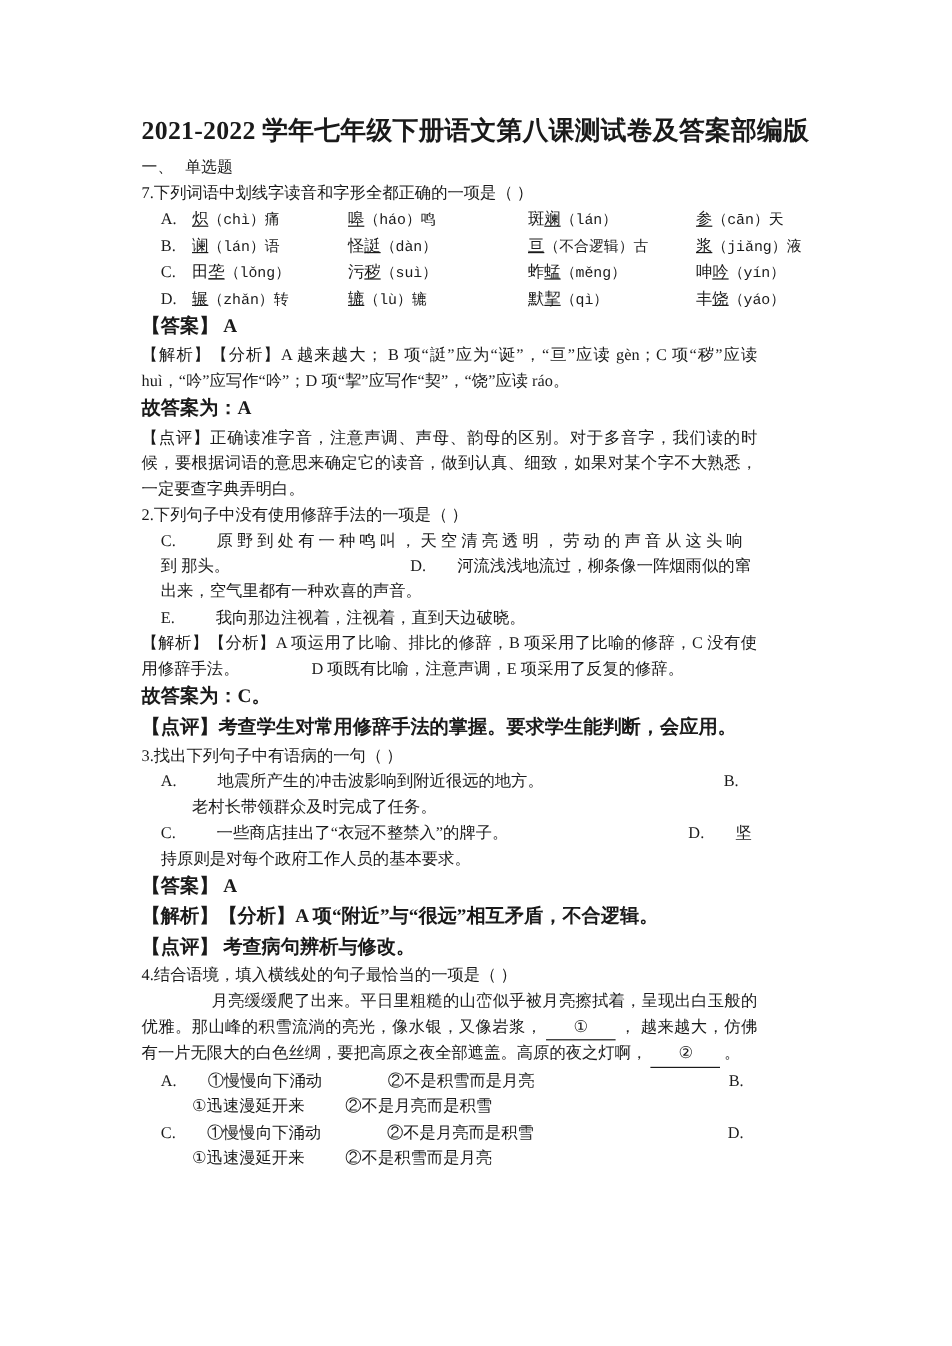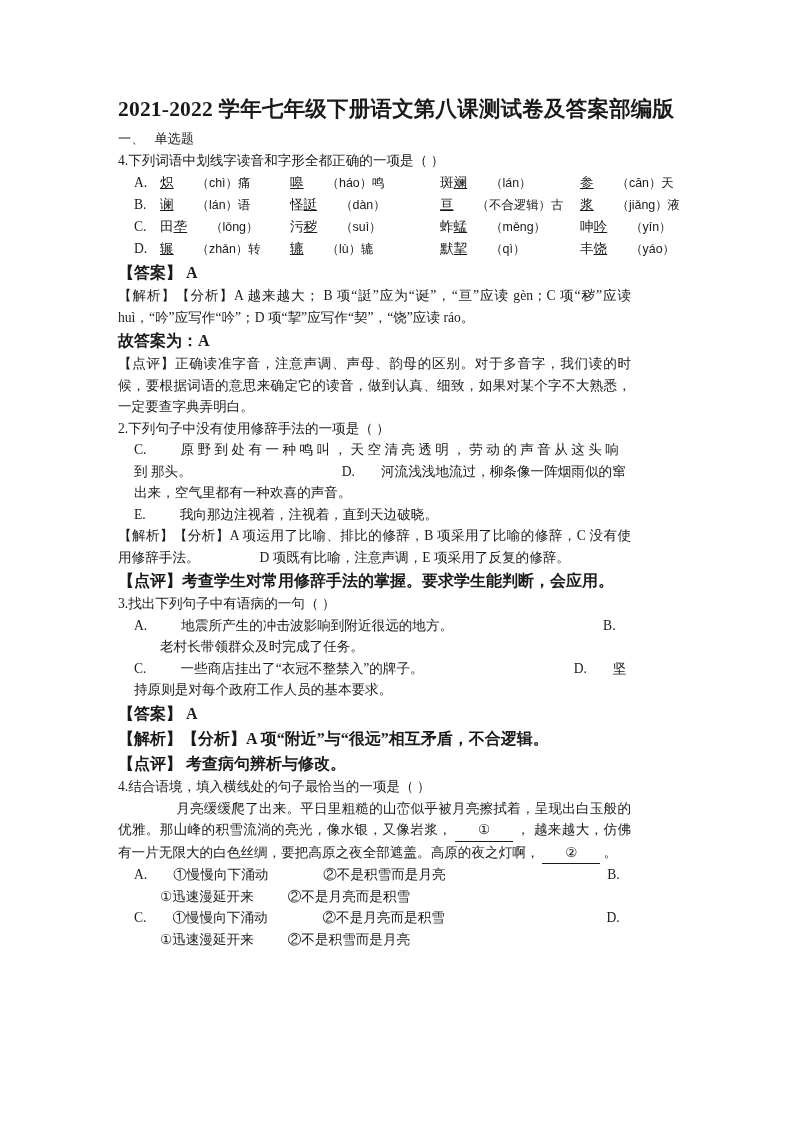--- a/index.html
+++ b/index.html
@@ -69,21 +69,21 @@
     flex: 0 0 26px;
   }
   .pyrow .cell {
     flex: 0 0 auto;
     white-space: nowrap;
   }
   .pyrow .c1 { width: 130px; }
   .pyrow .c2 { width: 150px; }
   .pyrow .c3 { width: 140px; }
   .pyrow .c4 { width: 130px; }
-  .py { font-family: Liberation Sans, sans-serif; font-size: 12.4px; margin-left: 23px; }
+  .py { font-family: Liberation Mono, monospace; font-size: 12.4px; }
   u.uline { text-decoration: underline; text-underline-offset: 1px; }
   .spacer-wide { display: inline-block; width: 150px; }
   .spacer-mid { display: inline-block; width: 60px; }
   .spacer-sm { display: inline-block; width: 26px; }
   .flow {
     font-size: 13.6px;
     line-height: 1.58;
     margin: 0;
     text-align: justify;
     text-justify: inter-character;
@@ -103,21 +103,21 @@
 <body>
 
 <div class="page">
 
   <h1 class="doc-title">2021-2022 学年七年级下册语文第八课测试卷及答案部编版</h1>
 
   <div class="section-head">
     <span class="sec-num">一、</span><span>单选题</span>
   </div>
 
-  <p class="qline">4.下列词语中划线字读音和字形全都正确的一项是（              ）</p>
+  <p class="qline">7.下列词语中划线字读音和字形全都正确的一项是（              ）</p>
 
   <div class="pyrow">
     <span class="lab">A.</span>
     <span class="cell c1"><span></span><u class="uline">炽</u><span class="py">（chì）痛</span></span>
     <span class="cell c2"><span></span><u class="uline">嗥</u><span class="py">（háo）鸣</span></span>
     <span class="cell c3"><span>斑</span><u class="uline">斓</u><span class="py">（lán）</span></span>
     <span class="cell c4"><span></span><u class="uline">参</u><span class="py">（cān）天</span></span>
   </div>
 
   <div class="pyrow">
@@ -154,20 +154,21 @@
 
   <div class="opt-block">
     <span>C.</span><span class="wsp"></span><span>原 野 到 处 有 一 种 鸣 叫 ， 天 空 清 亮 透 明 ， 劳 动 的 声 音 从 这 头 响 到 那头。</span><span class="spacer-wide"></span><span>D.</span><span class="spacer-sm"></span><span>河流浅浅地流过，柳条像一阵烟雨似的窜出来，空气里都有一种欢喜的声音。</span>
   </div>
 
   <div class="opt-block">
     <span>E.</span><span class="wsp"></span><span>我向那边注视着，注视着，直到天边破晓。</span>
   </div>
 
   <p class="flow"><span>【解析】【分析】A 项运用了比喻、排比的修辞，B 项采用了比喻的修辞，C 没有使用修辞手法。</span><span class="spacer-mid"></span><span>D 项既有比喻，注意声调，E 项采用了反复的修辞。</span></p>
+  <p class="exp-line">故答案为：C。</p>
   <p class="exp-line">【点评】考查学生对常用修辞手法的掌握。要求学生能判断，会应用。</p>
 
   <p class="qline">3.找出下列句子中有语病的一句（              ）</p>
 
   <div class="opt-block">
     <span>A.</span><span class="wsp"></span><span>地震所产生的冲击波影响到附近很远的地方。</span><span class="spacer-wide"></span><span>B.</span><span class="spacer-sm"></span><span>老村长带领群众及时完成了任务。</span>
   </div>
 
   <div class="opt-block">
     <span>C.</span><span class="wsp"></span><span>一些商店挂出了“衣冠不整禁入”的牌子。</span><span class="spacer-wide"></span><span>D.</span><span class="spacer-sm"></span><span>坚持原则是对每个政府工作人员的基本要求。</span>

